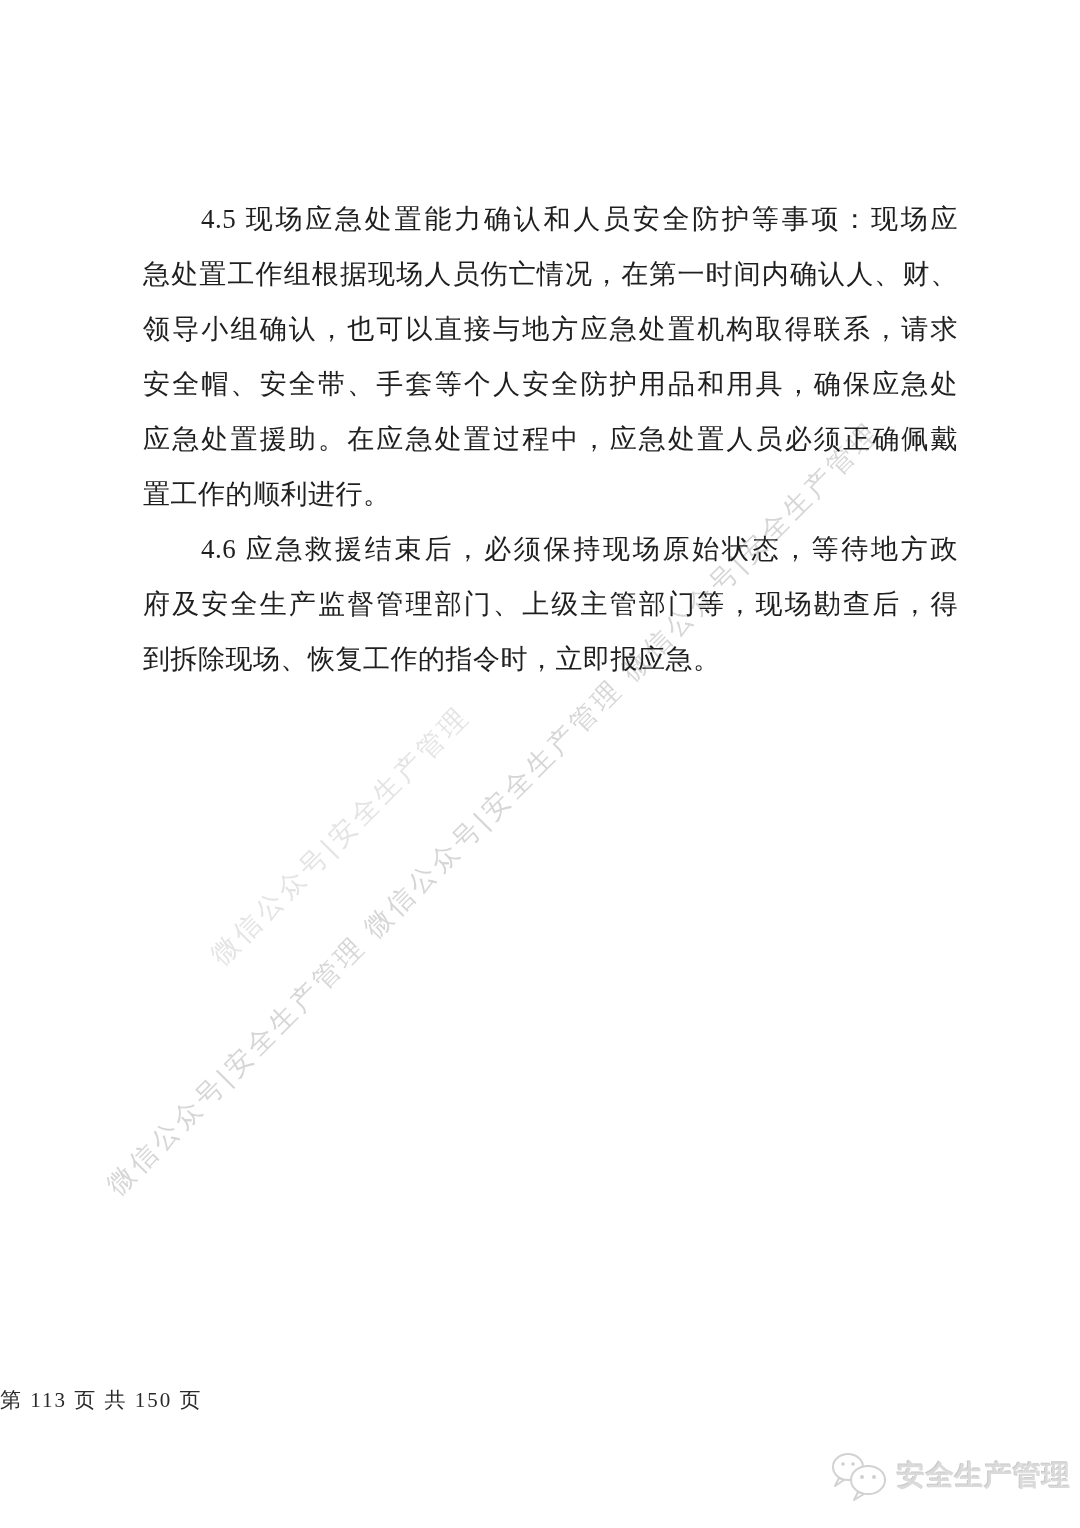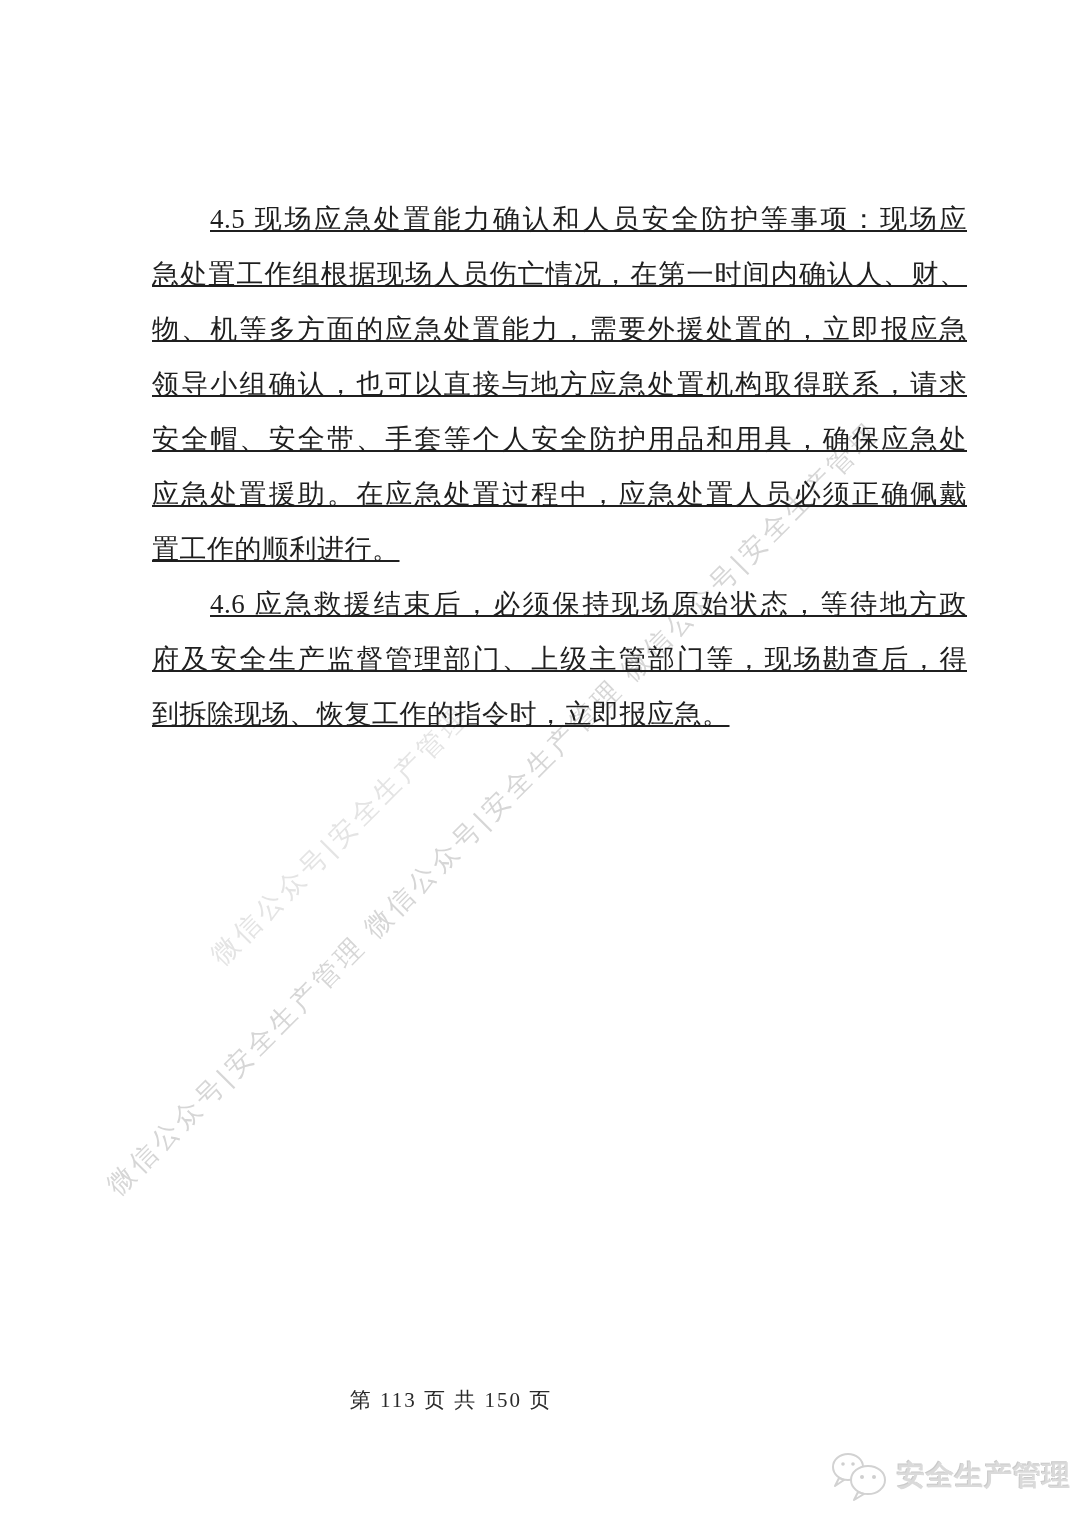--- a/index.html
+++ b/index.html
@@ -15,27 +15,26 @@
     position:relative;
     width:1080px;height:1528px;
     background:var(--page-bg);
     overflow:hidden;
     font-family:"Liberation Serif","DejaVu Serif",serif;
     margin:0 auto;
   }
   
   .doc-body{
     position:absolute;
-    left:152px;top:192px;width:815px;
+    left:143px;top:192px;width:815px;
     font-size:27px;
     line-height:55px;
     color:var(--text);
     z-index:2;
     letter-spacing:0.5px;
-    text-decoration:underline;
   }
   .doc-body .line{
     text-align:justify;
     text-align-last:justify;
     height:55px;
     overflow:hidden;
   }
   .doc-body .line.first{ padding-left:58px; }
   .doc-body .line.last{ text-align-last:left; }
   
@@ -49,21 +48,20 @@
     transform-origin:0 50%;
     z-index:1;
     font-family:"Liberation Sans","DejaVu Sans",sans-serif;
   }
   .watermark.line-a{ left:112px; top:1172px; }
   .watermark.line-b{ left:216px; top:942px; color:var(--watermark-faint); }
   
   .footer{
     position:absolute;
     left:0;top:1386px;width:902px;
-    text-align:center;
     font-size:21px;
     color:var(--footer);
     letter-spacing:2px;
     z-index:2;
   }
   
   .brand{
     position:absolute;
     left:830px;top:1450px;
     display:flex;
@@ -85,21 +83,20 @@
 <body>
 
 <div class="page">
 
   <div class="watermark line-a">微信公众号|安全生产管理 微信公众号|安全生产管理 微信公众号|安全生产管理</div>
   <div class="watermark line-b">微信公众号|安全生产管理</div>
 
   <div class="doc-body">
       <div class="line first">4.5 现场应急处置能力确认和人员安全防护等事项：现场应</div>
       <div class="line">急处置工作组根据现场人员伤亡情况，在第一时间内确认人、财、</div>
-      <div class="line">物、机等多方面的应急处置能力，需要外援处置的，立即报应急</div>
       <div class="line">领导小组确认，也可以直接与地方应急处置机构取得联系，请求</div>
       <div class="line">安全帽、安全带、手套等个人安全防护用品和用具，确保应急处</div>
       <div class="line">应急处置援助。在应急处置过程中，应急处置人员必须正确佩戴</div>
       <div class="line last">置工作的顺利进行。</div>
       <div class="line first">4.6 应急救援结束后，必须保持现场原始状态，等待地方政</div>
       <div class="line">府及安全生产监督管理部门、上级主管部门等，现场勘查后，得</div>
       <div class="line last">到拆除现场、恢复工作的指令时，立即报应急。</div>
     </div>
 
   <div class="footer">第 113 页 共 150 页</div>

